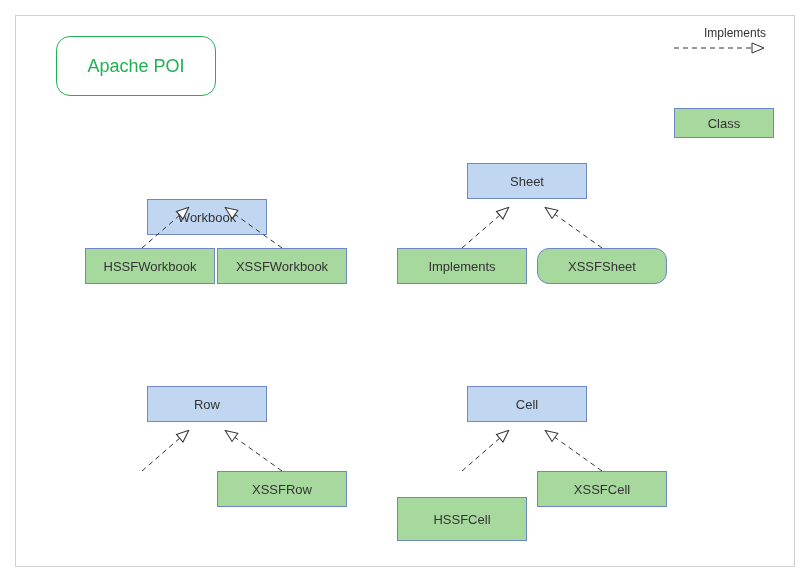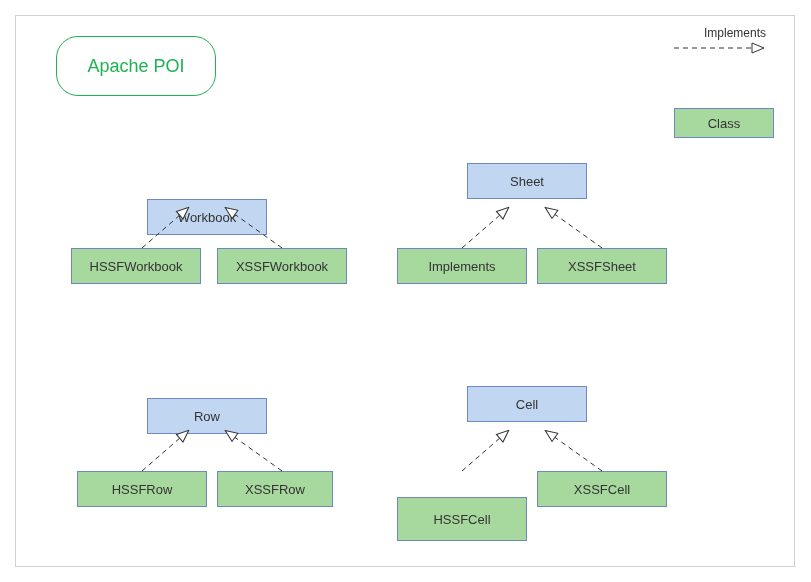--- a/index.html
+++ b/index.html
@@ -20,21 +20,21 @@
     left: 15px;
     top: 15px;
     width: 780px;
     height: 552px;
     border: 1px solid #d0d0d0;
     background: #fff;
   }
   .title-box {
     position: absolute;
     border: 1.5px solid #1fb254;
-    border-radius: 22px;
+    border-radius: 14px;
     background: #fff;
     color: #1fb254;
     font-size: 18px;
     font-weight: 500;
     display: flex;
     align-items: center;
     justify-content: center;
   }
   .box {
     position: absolute;
@@ -74,30 +74,29 @@
         <marker id="tri" markerWidth="14" markerHeight="12" refX="13" refY="6" orient="auto" markerUnits="userSpaceOnUse">
           <path d="M1,1 L13,6 L1,11 Z" fill="#fff" stroke="#333" stroke-width="1"></path>
         </marker>
       </defs>
       <line x1="658" y1="32" x2="748" y2="32" stroke="#333" stroke-width="1" stroke-dasharray="5,4" marker-end="url(#tri)"></line>
     </svg>
 
     <div class="box class" style="right:20px; top:92px; width:100px; height:30px;">Class</div>
 
     <div class="box interface" style="left:131px; top:147px; width:120px; height:36px;margin-top:36px;">Workbook</div>
-    <div class="box class" style="left:55px; top:232px; width:130px; height:36px;">HSSFWorkbook</div>
+    <div class="box class" style="left:69px; top:232px; width:130px; height:36px;">HSSFWorkbook</div>
     <div class="box class" style="left:201px; top:232px; width:130px; height:36px;">XSSFWorkbook</div>
 
     <div class="box interface" style="left:451px; top:147px; width:120px; height:36px;">Sheet</div>
     <div class="box class" style="left:381px; top:232px; width:130px; height:36px;">Implements</div>
-    <div class="box class" style="left:521px; top:232px; width:130px; height:36px;">XSSFSheet</div>
+    <div class="box class" style="left:521px; top:232px; width:130px; height:36px;border-radius:12px;">XSSFSheet</div>
 
-    <div class="box interface" style="left:131px; top:370px; width:120px; height:36px;margin-top:12px;">Row</div>
-    <div class="box class" style="left:61px; top:455px; width:130px; height:36px;">HSSFRow</div>
-    <div class="box class" style="left:201px; top:455px; width:116px; height:36px;">XSSFRow</div>
+    <div class="box interface" style="left:131px; top:370px; width:120px; height:36px;">Row</div>
+    <div class="box class" style="left:201px; top:455px; width:130px; height:36px;">XSSFRow</div>
 
     <div class="box interface" style="left:451px; top:370px; width:120px; height:36px;">Cell</div>
     <div class="box class" style="left:381px; top:481px; width:130px; height:44px;">HSSFCell</div>
     <div class="box class" style="left:521px; top:455px; width:130px; height:36px;">XSSFCell</div>
 
     <svg class="connections">
       <defs>
         <marker id="tri2" markerWidth="14" markerHeight="12" refX="12" refY="6" orient="auto" markerUnits="userSpaceOnUse">
           <path d="M1,1 L13,6 L1,11 Z" fill="#fff" stroke="#333" stroke-width="1"></path>
         </marker>

